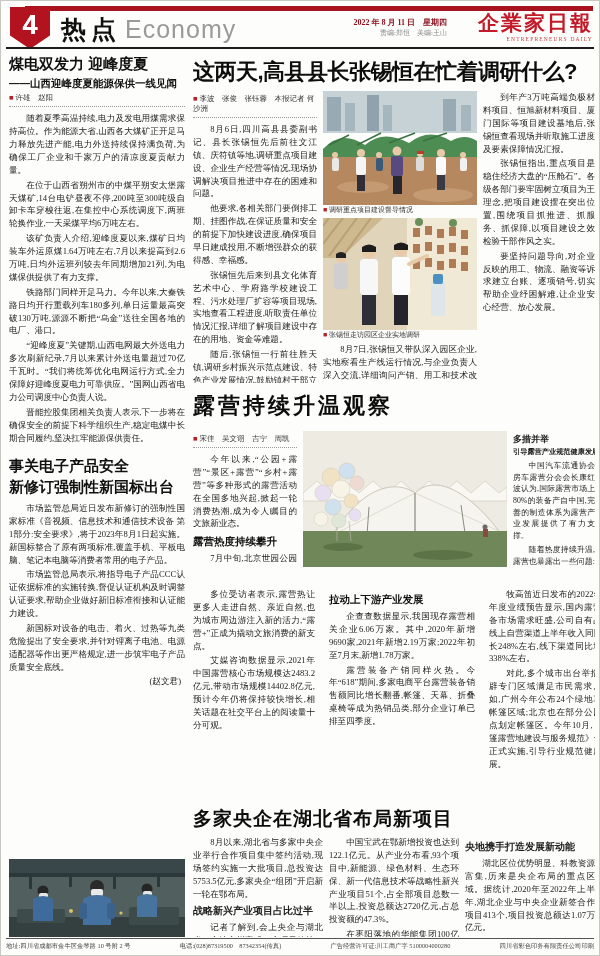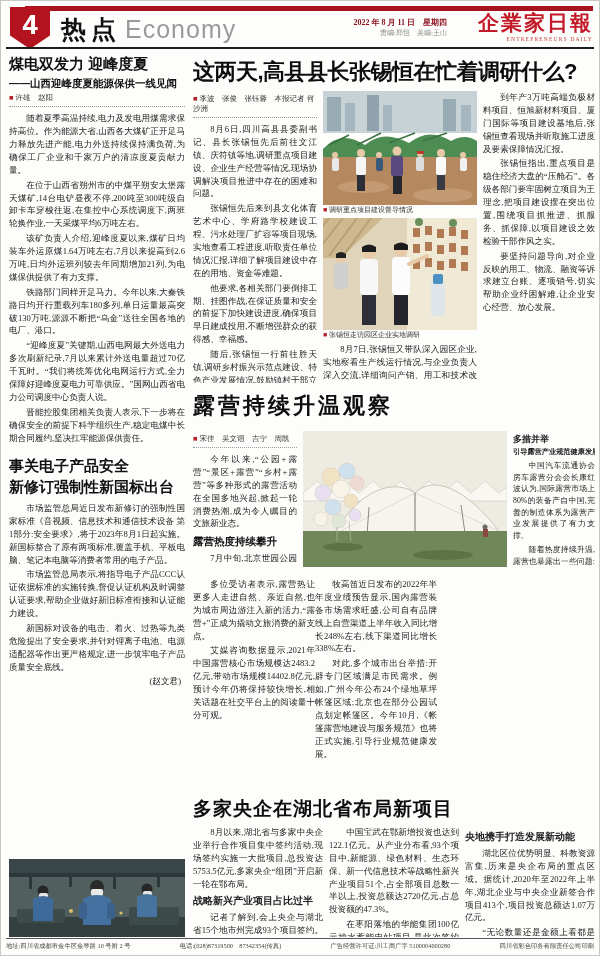--- a/index.html
+++ b/index.html
@@ -58,21 +58,21 @@
   .art1-c{width:112px;flex:none;overflow:hidden;}
   .camp-headline{font-family:"Liberation Sans","DejaVu Sans",sans-serif;font-weight:900;
         font-size:22px;letter-spacing:3px;color:#0d0d0d;margin:4px 0 8px;}
   .camp-row1{display:flex;gap:6px;height:136px;overflow:hidden;margin-top:2px;}
   .camp-l{width:104px;flex:none;overflow:hidden;}
   .camp-photo{width:204px;flex:none;}
   .camp-r{width:82px;flex:none;overflow:hidden;}
   .camp-r .sh1{font-family:"Liberation Sans","DejaVu Sans",sans-serif;font-weight:bold;font-size:9px;margin:2px 0 0;}
   .camp-r .sh2{font-family:"Liberation Sans","DejaVu Sans",sans-serif;font-weight:bold;font-size:7.2px;white-space:nowrap;margin:1px 0 3px;}
   .camp-r p.b{font-size:7.8px;}
-  .camp-row2{display:flex;gap:0;height:212px;overflow:hidden;margin-top:11px;}
+  .camp-row2{display:flex;gap:14px;height:212px;overflow:hidden;margin-top:21px;}
   .camp-row2 .c1{width:122px;flex:none;overflow:hidden;}
   .camp-row2 .c2{width:146px;flex:none;overflow:hidden;}
   .camp-row2 .c3{width:122px;flex:none;overflow:hidden;}
   .soe-headline{font-family:"Liberation Sans","DejaVu Sans",sans-serif;font-weight:700;
         font-size:19px;letter-spacing:1px;color:#0d0d0d;margin:6px 0 4px;}
   .soe-row{display:flex;gap:6px;flex:1;overflow:hidden;}
   .soe-row .sc{width:130px;flex:1;overflow:hidden;}
   .soe-sub{font-family:"Liberation Sans","DejaVu Sans",sans-serif;font-weight:bold;
         font-size:10px;white-space:nowrap;margin:4px 0 3px;}
   
@@ -158,22 +158,22 @@
     </aside>
 
     <section class="maincol">
 
       <div class="main-headline">这两天,高县县长张锡恒在忙着调研什么?</div>
 
       <div class="art1-row">
         <div class="art1-a">
           <div class="byline"><span class="sq">■</span> 李波　张俊　张钰蓉　本报记者 何沙洲</div>
           <p class="b">8月6日,四川高县县委副书记、县长张锡恒先后前往文江镇、庆符镇等地,调研重点项目建设、企业生产经营等情况,现场协调解决项目推进中存在的困难和问题。</p>
+          <p class="b">他要求,各相关部门要倒排工期、挂图作战,在保证质量和安全的前提下加快建设进度,确保项目早日建成投用,不断增强群众的获得感、幸福感。</p>
           <p class="b">张锡恒先后来到县文化体育艺术中心、学府路学校建设工程、污水处理厂扩容等项目现场,实地查看工程进度,听取责任单位情况汇报,详细了解项目建设中存在的用地、资金等难题。</p>
-          <p class="b">他要求,各相关部门要倒排工期、挂图作战,在保证质量和安全的前提下加快建设进度,确保项目早日建成投用,不断增强群众的获得感、幸福感。</p>
           <p class="b">随后,张锡恒一行前往胜天镇,调研乡村振兴示范点建设、特色产业发展情况,鼓励镇村干部立足资源禀赋,因地制宜发展乡村旅游,带动群众增收致富。</p>
         </div>
 
         <div class="art1-b">
 
           <svg class="photo" style="height:114px" viewBox="0 0 154 114" preserveAspectRatio="none">
             <rect width="154" height="42" fill="#c7d2d6"></rect>
             <rect x="4" y="6" width="14" height="34" fill="#98aab4"></rect>
               <rect x="22" y="12" width="10" height="28" fill="#a6b6be"></rect>
             <rect x="44" y="4" width="12" height="36" fill="#8fa2ad"></rect>
@@ -325,20 +325,25 @@
           <p class="b">中国汽车流通协会房车露营分会会长康红波认为,国际露营市场上80%的装备产自中国,完善的制造体系为露营产业发展提供了有力支撑。</p>
           <p class="b">随着热度持续升温,露营也暴露出一些问题:部分露营者选择不具备条件的地点扎营,带来安全隐患、环境污染等。</p>
         </div>
       </div>
 
       <div class="camp-row2">
         <div class="c1">
           <p class="b">多位受访者表示,露营热让更多人走进自然、亲近自然,也为城市周边游注入新的活力,“露营+”正成为撬动文旅消费的新支点。</p>
           <p class="b">艾媒咨询数据显示,2021年中国露营核心市场规模达2483.2亿元,带动市场规模14402.8亿元,预计今年仍将保持较快增长,相关话题在社交平台上的阅读量十分可观。</p>
         </div>
+        <div class="c2">
+          <div class="subhead">拉动上下游产业发展</div>
+          <p class="b">企查查数据显示,我国现存露营相关企业6.06万家。其中,2020年新增9690家,2021年新增2.19万家;2022年初至7月末,新增1.78万家。</p>
+          <p class="b">露营装备产销同样火热。今年“618”期间,多家电商平台露营装备销售额同比增长翻番,帐篷、天幕、折叠桌椅等成为热销品类,部分企业订单已排至四季度。</p>
+        </div>
         <div class="c3">
           <p class="b">牧高笛近日发布的2022年半年度业绩预告显示,国内露营装备市场需求旺盛,公司自有品牌线上自营渠道上半年收入同比增长248%左右,线下渠道同比增长338%左右。</p>
           <p class="b">对此,多个城市出台举措:开辟专门区域满足市民需求。例如,广州今年公布24个绿地草坪帐篷区域;北京也在部分公园试点划定帐篷区。今年10月,《帐篷露营地建设与服务规范》也将正式实施,引导行业规范健康发展。</p>
         </div>
       </div>
 
       <div class="soe-headline">多家央企在湖北省布局新项目</div>
       <div class="soe-row">
         <div class="sc">
           <p class="b">8月以来,湖北省与多家中央企业举行合作项目集中签约活动,现场签约实施一大批项目,总投资达5753.5亿元,多家央企“组团”开启新一轮在鄂布局。</p>

